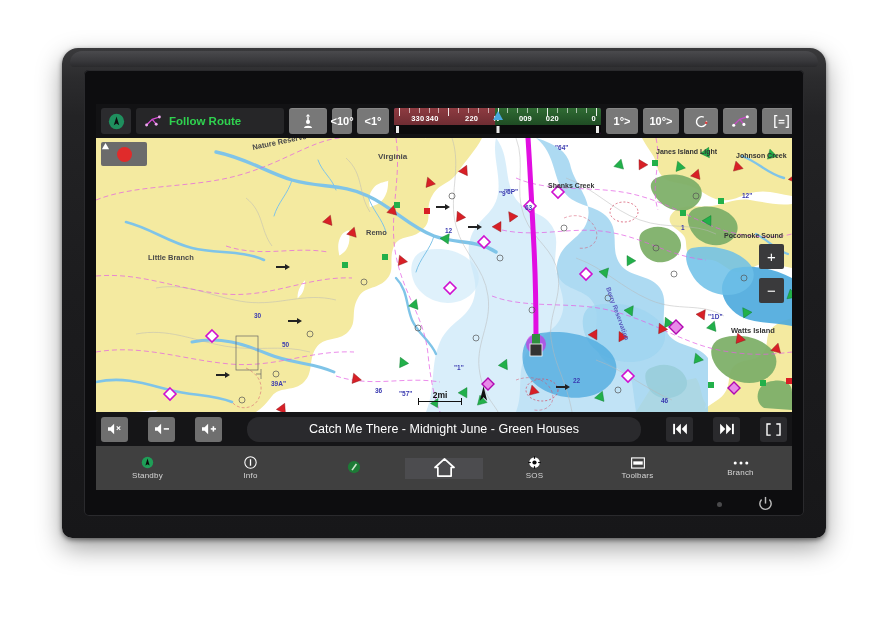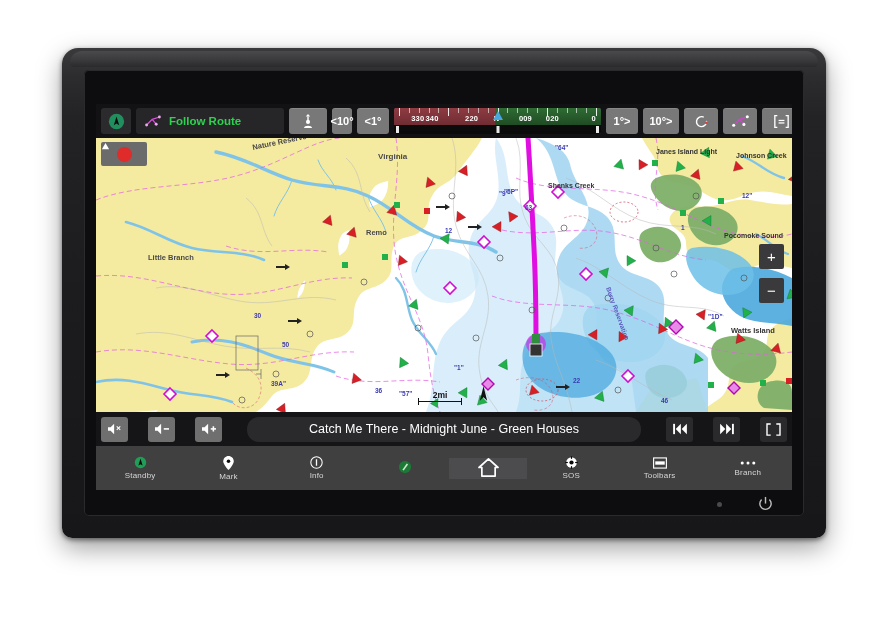--- a/index.html
+++ b/index.html
@@ -595,27 +595,20 @@
     <div id="bottomnav">
 
       <div class="nav-item">
         <svg width="13" height="13" viewBox="0 0 16 16">
           <circle cx="8" cy="8" r="7" fill="#1f9e57"></circle>
           <path d="M8 3 L10.6 11.8 L8 10 L5.4 11.8 Z" fill="#0a0a0b"></path>
         </svg>
         <span class="nav-lbl">Standby</span>
       </div>
 
-      <div class="nav-item">
-        <svg width="11" height="14" viewBox="0 0 12 16">
-          <path d="M6 0 C9.3 0 12 2.7 12 6 C12 10 6 16 6 16 C6 16 0 10 0 6 C0 2.7 2.7 0 6 0 Z" fill="#fff"></path>
-          <circle cx="6" cy="6" r="2" fill="#0a0a0b"></circle>
-        </svg>
-        <span class="nav-lbl">Mark</span>
-      </div>
 
       <div class="nav-item">
         <svg width="13" height="13" viewBox="0 0 16 16">
           <circle cx="8" cy="8" r="7" stroke="#fff" stroke-width="1.3" fill="none"></circle>
           <rect x="7.2" y="4" width="1.6" height="8" fill="#fff"></rect>
         </svg>
         <span class="nav-lbl">Info</span>
       </div>
 
       <div class="nav-item">

